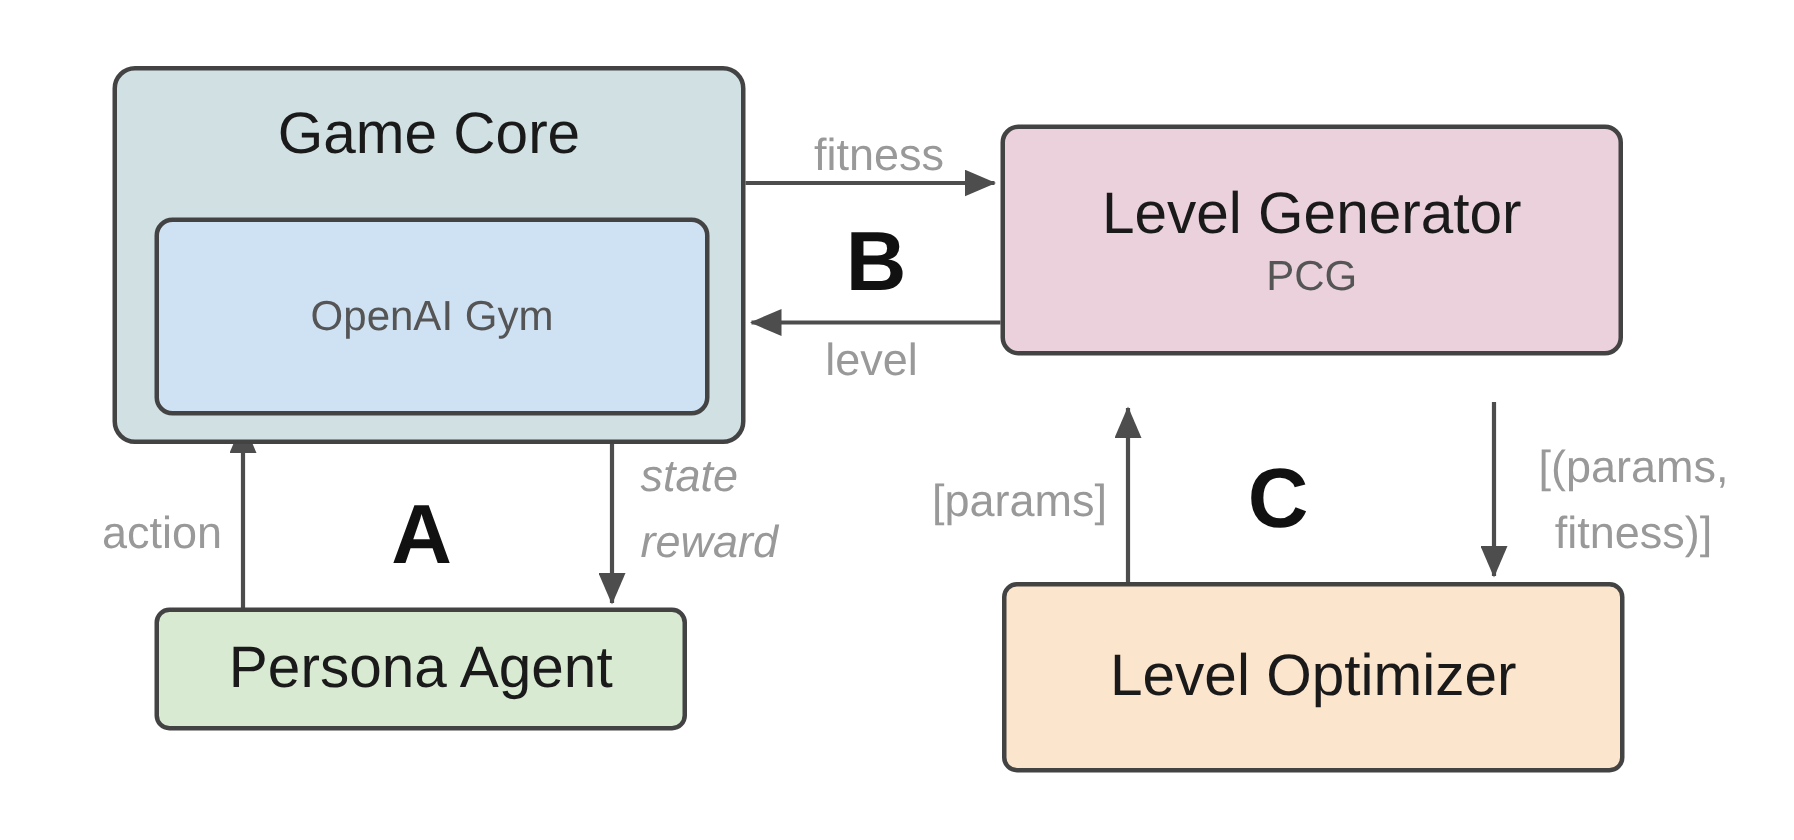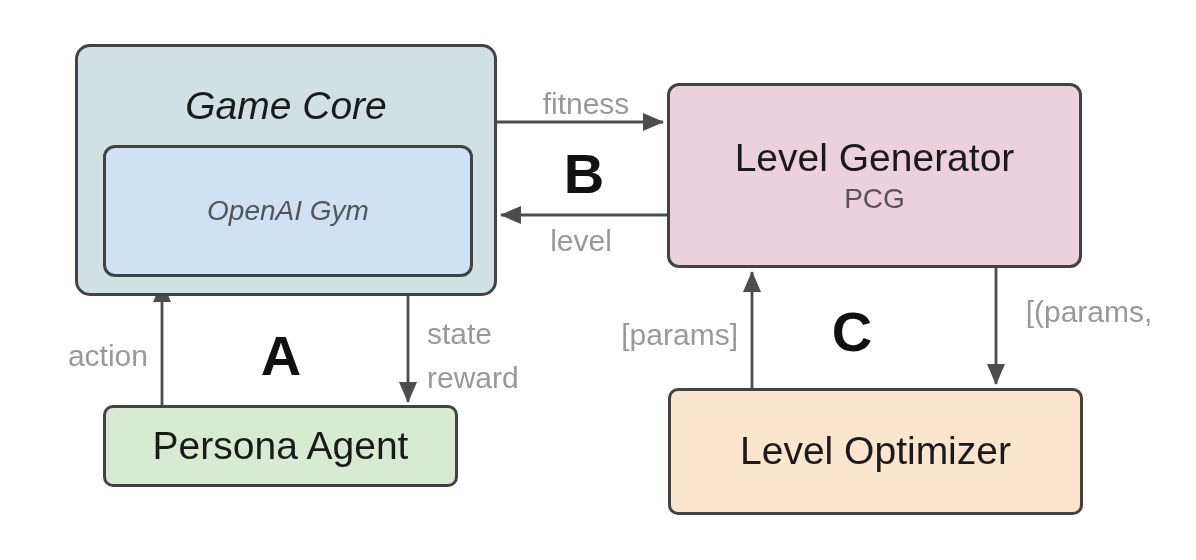--- a/index.html
+++ b/index.html
@@ -42,32 +42,31 @@
     color: #555555;
     line-height: 1.2;
     white-space: nowrap;
   }
   .game-core {
     left: 75px; top: 44px;
     width: 422px; height: 252px;
     background: #d0e0e3;
     border-radius: 15px;
     justify-content: flex-start;
-    padding-top: 36px;
-    font-style: italic;
+    padding-top: 20px;
   }
   .agent-interface {
     left: 25px; top: 98px;
     width: 370px; height: 132px;
     background: #cfe2f3;
     border-radius: 12px;
   }
   .level-generator {
     left: 667px; top: 83px;
-    width: 415px; height: 185px;
+    width: 415px; height: 154px;
     background: #ead1dc;
     border-radius: 12px;
   }
   .persona-agent {
     left: 103px; top: 405px;
     width: 355px; height: 82px;
     background: #d9ead3;
     border-radius: 10px;
   }
   .level-optimizer {
@@ -126,27 +125,27 @@
   <div class="node persona-agent">
     <div class="title">Persona Agent</div>
   </div>
 
   <div class="node level-optimizer">
     <div class="title">Level Optimizer</div>
   </div>
 
   <div class="edge-label" style="left:30px; top:334px; width:118px; text-align:right;">action</div>
 
-  <div class="edge-label" style="left:427px; top:312px; text-align:left;"><span>state</span><br><span>reward</span></div>
+  <div class="edge-label" style="left:427px; top:296px; text-align:left;font-style:italic;"><span>state</span><br><span>reward</span></div>
 
   <div class="edge-label" style="left:515px; top:219px; width:132px; text-align:center;">level</div>
 
   <div class="edge-label" style="left:520px; top:82px; width:132px; text-align:center;">fitness</div>
 
   <div class="edge-label" style="left:590px; top:313px; width:148px; text-align:right;">[params]</div>
 
-  <div class="edge-label" style="left:1005px; top:290px; width:168px; text-align:center;"><span>[(params,</span><br></div>
+  <div class="edge-label" style="left:1005px; top:290px; width:168px; text-align:center;"><span>[(params,</span><br><span>fitness)]</span></div>
 
   <div class="section-label" style="left:251px; top:328px; width:60px;">A</div>
   <div class="section-label" style="left:554px; top:146px; width:60px;">B</div>
   <div class="section-label" style="left:822px; top:304px; width:60px;">C</div>
 
 </div>
 
 </body></html>

